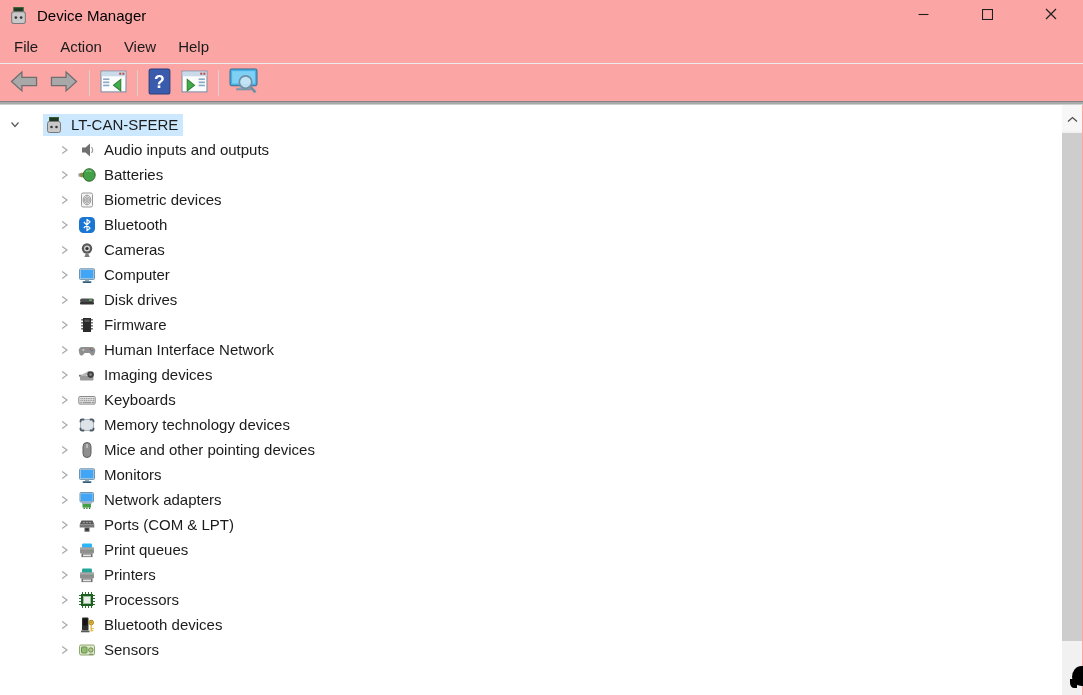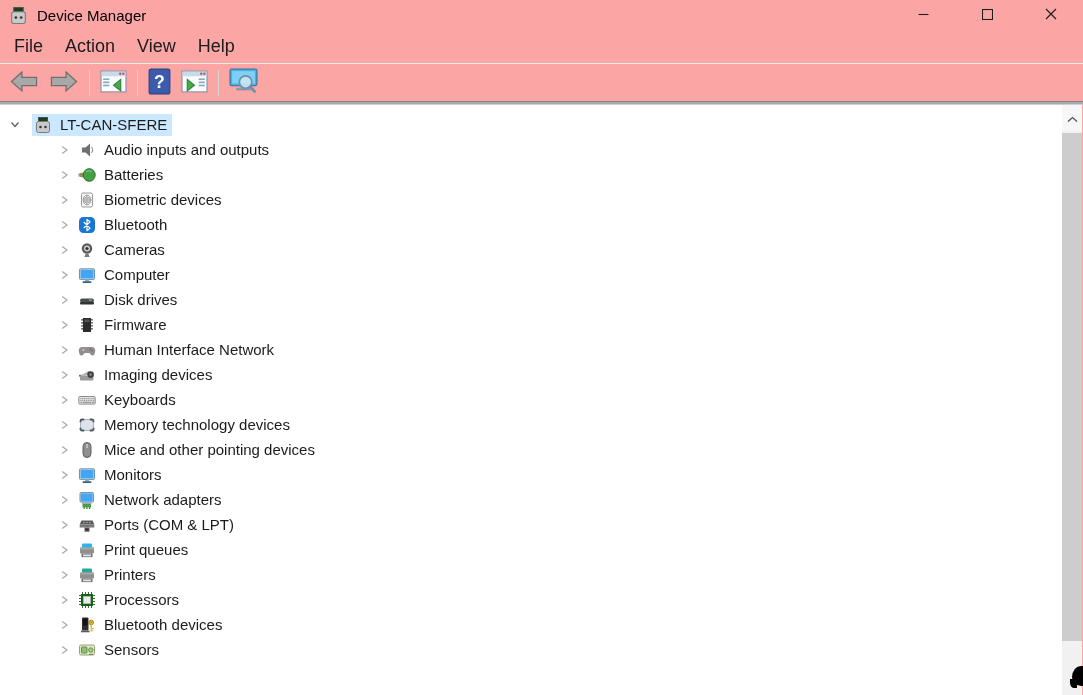--- a/index.html
+++ b/index.html
@@ -15,39 +15,39 @@
   
   .titlebar{height:30px;display:flex;align-items:center;padding-left:9px;}
   .app-icon{width:19px;height:19px;margin-right:9px;display:inline-flex;align-items:center;justify-content:center;}
   .title{font-size:15px;color:#000;white-space:nowrap;}
   .controls{margin-left:auto;display:flex;height:100%;}
   .ctrl{width:64px;height:100%;border:none;background:transparent;display:flex;
         align-items:center;justify-content:center;padding:0;cursor:default;}
 
   
   .menubar{height:34px;display:flex;align-items:center;padding-left:3px;border-bottom:1px solid #ececec;}
-  .menu-item{padding:0 11px;font-size:18px;color:#1b1b1b;cursor:default;}
+  .menu-item{padding:0 11px;font-size:15px;color:#1b1b1b;cursor:default;}
 
   
   .toolbar{height:37px;display:flex;align-items:center;padding-left:4px;}
   .tb-btn{border:none;background:transparent;padding:2px 4px;margin:0 1px;display:flex;
           align-items:center;justify-content:center;height:32px;cursor:default;}
   .tb-sep{width:1px;height:26px;background:#d4d4d4;margin:0 5px;flex:0 0 1px;}
 
   
   .console-divider{height:4px;background:var(--divider);border-top:1px solid #858585;
                    border-bottom:1px solid #cfcfcf;width:100%;}
 
   
   .tree{position:absolute;top:105px;left:0;right:21px;bottom:0;overflow:hidden;padding-top:7px;background:#fff;}
   .row{height:25px;display:flex;align-items:center;white-space:nowrap;}
   .row.root{padding-left:7px;}
   .row.child{padding-left:56px;}
   .chev{width:16px;flex:0 0 16px;display:flex;align-items:center;justify-content:center;}
-  .selwrap{display:flex;align-items:center;margin-left:9px;padding:2px 5px 2px 2px;}
+  .selwrap{display:flex;align-items:center;margin-left:20px;padding:2px 5px 2px 2px;}
   .selwrap.selected{background:var(--sel);}
   .ticon{width:18px;height:18px;flex:0 0 18px;display:flex;align-items:center;justify-content:center;}
   .row.child .ticon{margin-left:6px;}
   .tlabel{margin-left:8px;font-size:15px;color:var(--text);}
 
   
   .scrollbar{position:absolute;top:105px;right:1px;width:20px;bottom:0;background:var(--track);}
   .sb-up{height:26px;display:flex;align-items:center;justify-content:center;background:#f7f7f7;}
   .sb-thumb{position:absolute;top:28px;left:0;width:100%;height:508px;background:var(--thumb);}
 

